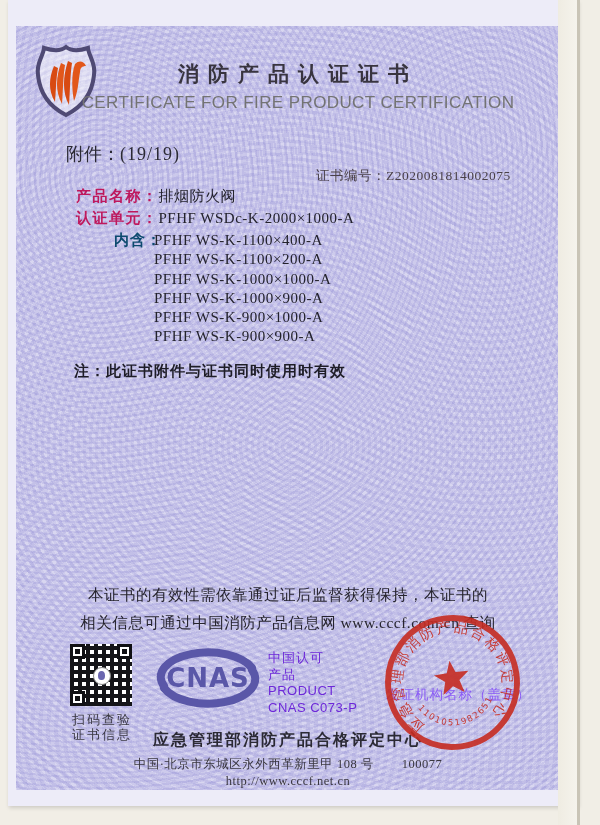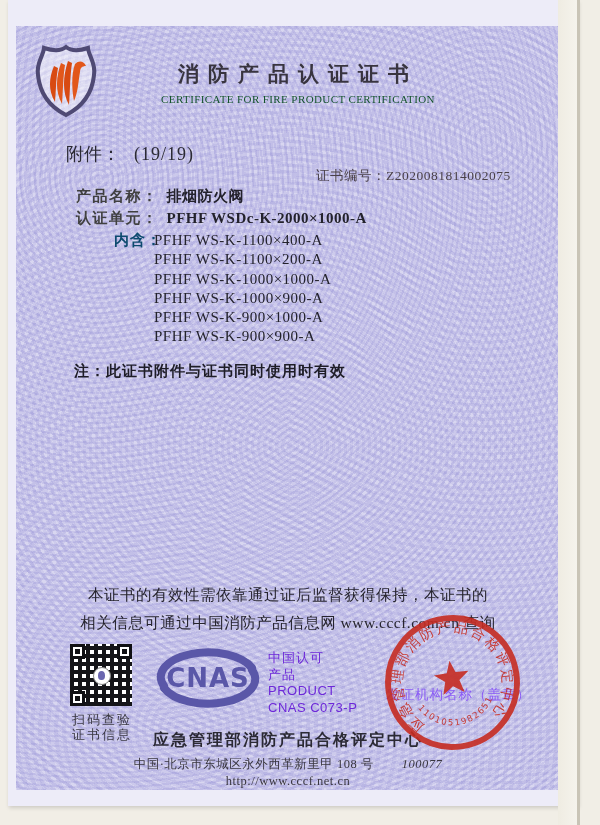--- a/index.html
+++ b/index.html
@@ -22,28 +22,28 @@
       repeating-radial-gradient(circle at 15% 20%, rgba(255,255,255,0) 0 3px, rgba(126,120,205,.17) 3px 5px),
       repeating-radial-gradient(circle at 85% 15%, rgba(255,255,255,0) 0 4px, rgba(126,120,205,.14) 4px 7px),
       repeating-radial-gradient(circle at 50% 55%, rgba(255,255,255,0) 0 3px, rgba(126,120,205,.12) 3px 6px),
       repeating-radial-gradient(circle at 30% 92%, rgba(255,255,255,0) 0 4px, rgba(126,120,205,.12) 4px 8px);
   }
   .abs{position:absolute;z-index:3;}
   .hei{font-family:"DejaVu Sans","Liberation Sans",sans-serif;}
   .cert-title{left:40px;top:60px;width:500px;text-align:center;
     font-weight:bold;font-size:21px;letter-spacing:9px;color:#38343f;}
   .cert-subtitle{left:40px;top:93px;width:500px;text-align:center;
-    font-family:Liberation Serif, serif;
-    font-size:11px;letter-spacing:.4px;color:#14532d;}
+    font-family:Liberation Sans, sans-serif;
+    font-size:17px;letter-spacing:.4px;color:#737373;}
   .attachment{left:58px;top:142px;font-size:18px;color:#2b2a34;}
-  .attachment .val{margin-left:14px;letter-spacing:1px;}
+  .attachment .val{letter-spacing:1px;}
   .certno{left:308px;top:167px;font-size:13.5px;color:#4a4149;letter-spacing:.5px;}
   .row{font-size:15px;color:#23222c;white-space:nowrap;}
-  .row .lbl{font-family:"DejaVu Sans","Liberation Sans",sans-serif;font-weight:bold;letter-spacing:1.5px;color:#404040;margin-top:12px;}
-  .row .val{margin-left:8px;letter-spacing:.5px;font-weight:bold;}
+  .row .lbl{font-family:"DejaVu Sans","Liberation Sans",sans-serif;font-weight:bold;letter-spacing:1.5px;color:#be185d;margin-top:12px;}
+  .row .val{letter-spacing:.5px;}
   .row-product{left:68px;top:187px;}
   .row-unit{left:68px;top:209px;text-align:center;}
   .contains-lbl{left:106px;top:231px;font-family:"DejaVu Sans","Liberation Sans",sans-serif;
     font-weight:bold;font-size:15px;letter-spacing:1px;color:#0c4a6e;}
   .contains-list{left:146px;top:231px;font-size:15px;color:#23222c;line-height:19.3px;letter-spacing:.5px;}
   .note{left:66px;top:362px;font-family:Liberation Serif, serif;
     font-weight:bold;font-size:15px;letter-spacing:1px;color:#1e1d27;}
   .validity{left:30px;top:585px;width:500px;text-align:center;
     font-weight:normal;font-size:15.5px;color:#26242e;letter-spacing:.5px;}
   .validity .l2{margin-top:7px;}
@@ -63,21 +63,21 @@
   .cnas-logo{left:148px;top:646px;}
   .cnas-text{left:260px;top:650px;font-size:13px;line-height:16.5px;color:#6d28d9;}
   .cnas-text .zh{font-family:"DejaVu Sans","Liberation Sans",sans-serif;letter-spacing:1px;}
   .cnas-text .en{font-family:"Liberation Sans","DejaVu Sans",sans-serif;letter-spacing:.5px;}
   .seal-behind{left:378px;top:686px;font-size:13.5px;color:#8b5cf6;letter-spacing:1px;z-index:2;}
   .seal{left:372px;top:610px;width:145px;height:145px;z-index:4;opacity:.9;transform:rotate(-8deg);}
   .footer-org{left:30px;top:730px;width:500px;text-align:center;
     font-family:"DejaVu Sans","Liberation Sans",sans-serif;
     font-weight:bold;font-size:16px;letter-spacing:2px;color:#2b2a34;}
   .footer-addr{left:30px;top:756px;width:500px;text-align:center;font-size:12.5px;color:#39363f;letter-spacing:.5px;}
-  .footer-addr .post{margin-left:28px;font-style:italic;}
+  .footer-addr .post{margin-left:28px;}
   .footer-url{left:30px;top:774px;width:500px;text-align:center;font-size:12.5px;color:#39363f;letter-spacing:.5px;}
 </style>
 </head>
 <body>
 
 <div class="page">
   <div class="guilloche"></div>
 
   <svg class="abs" style="left:26px;top:44px;" width="64" height="74" viewBox="0 0 64 74">
     <path d="M32,3 C38,8 48,6 54,4 C55,13 62,19 60,31 C58,51 46,64 32,71 C18,64 6,51 4,31 C2,19 9,13 10,4 C16,6 26,8 32,3 Z" fill="rgba(255,255,255,0.45)" stroke="#4f4a74" stroke-width="4"></path>

